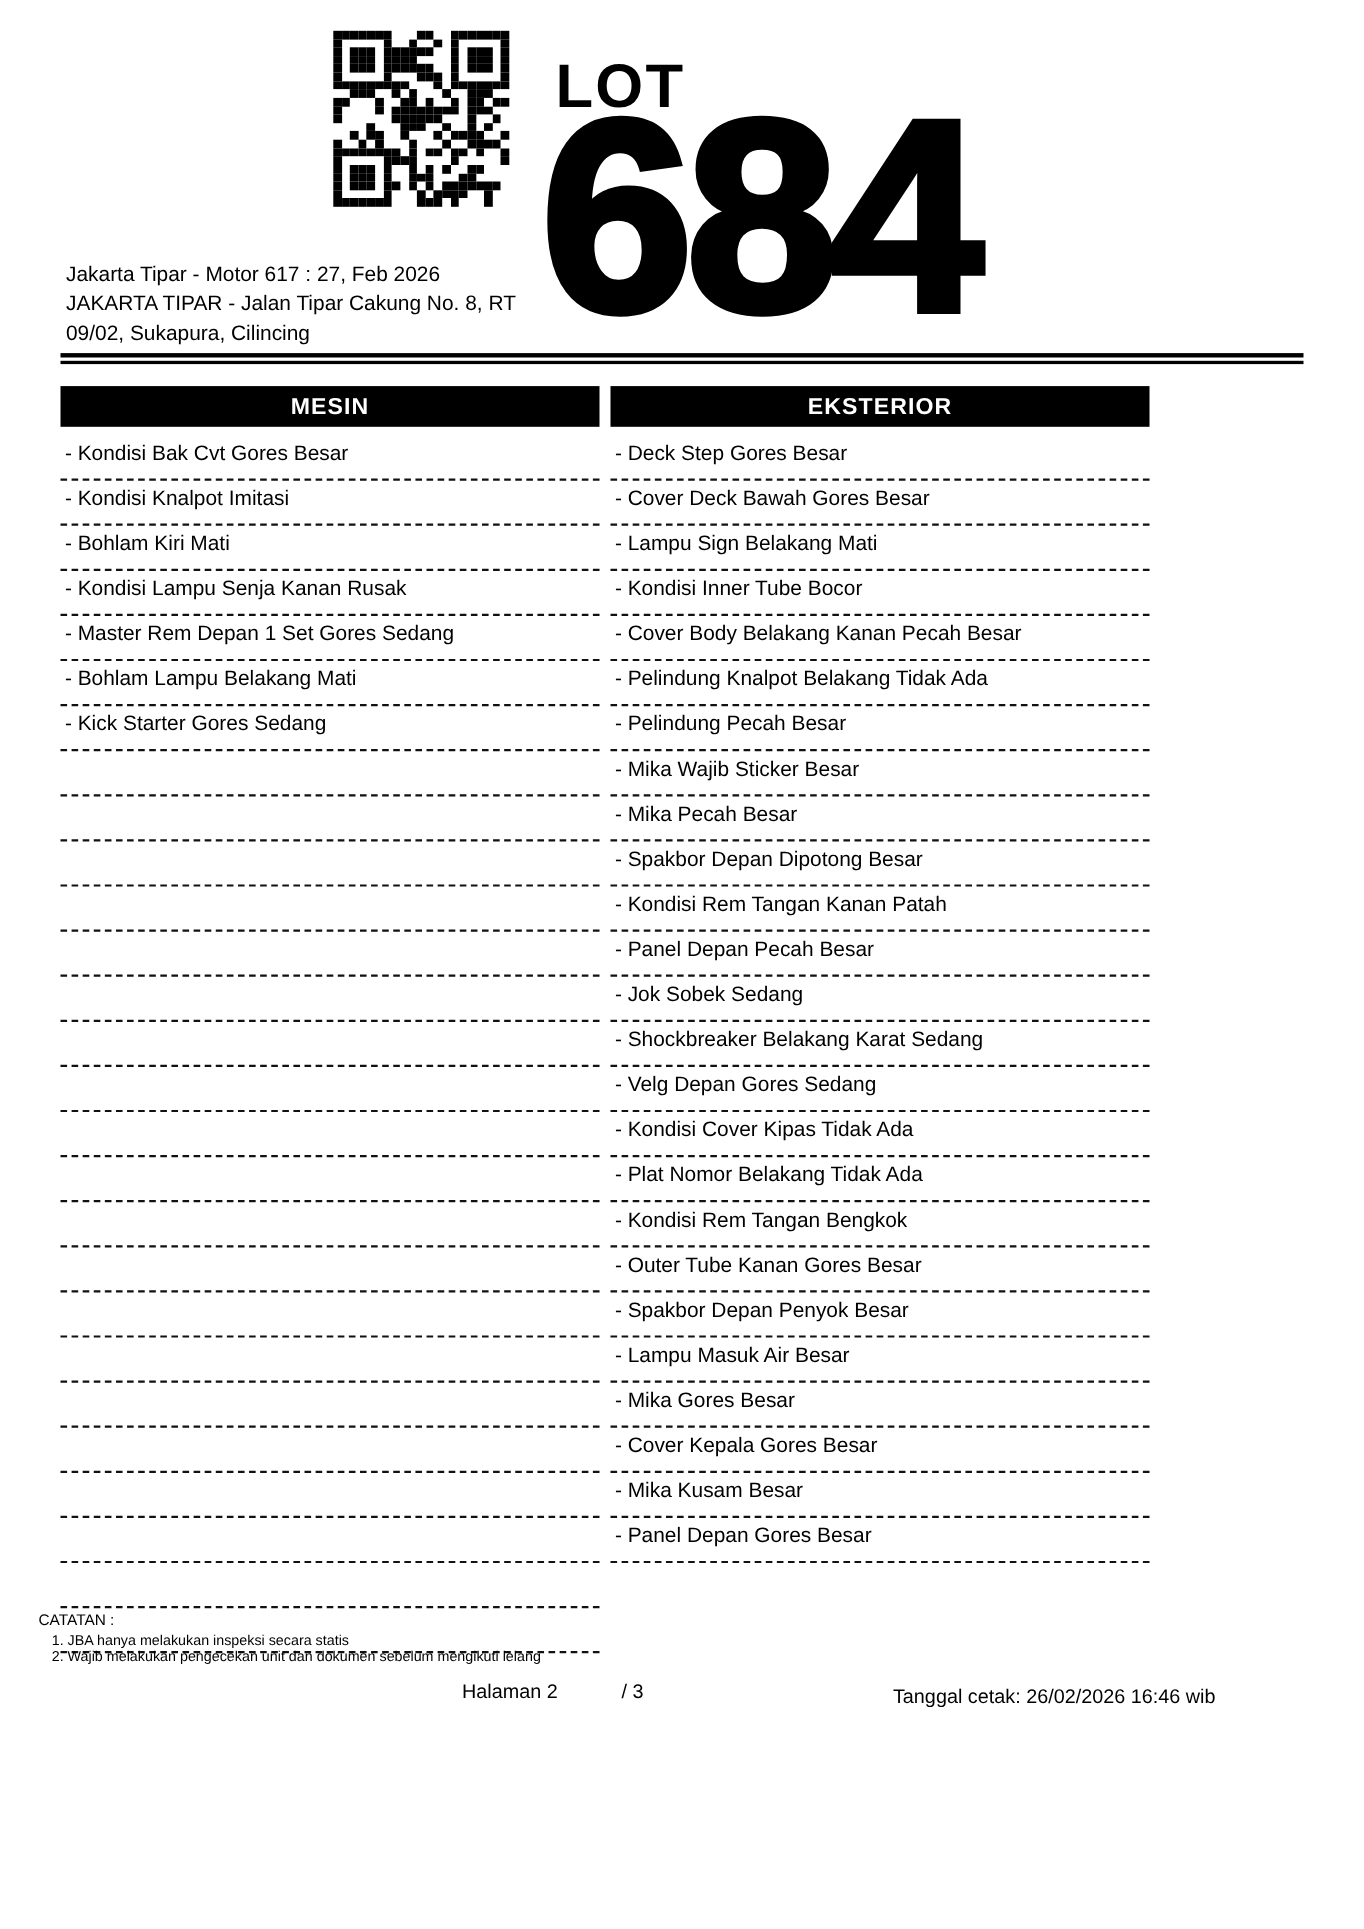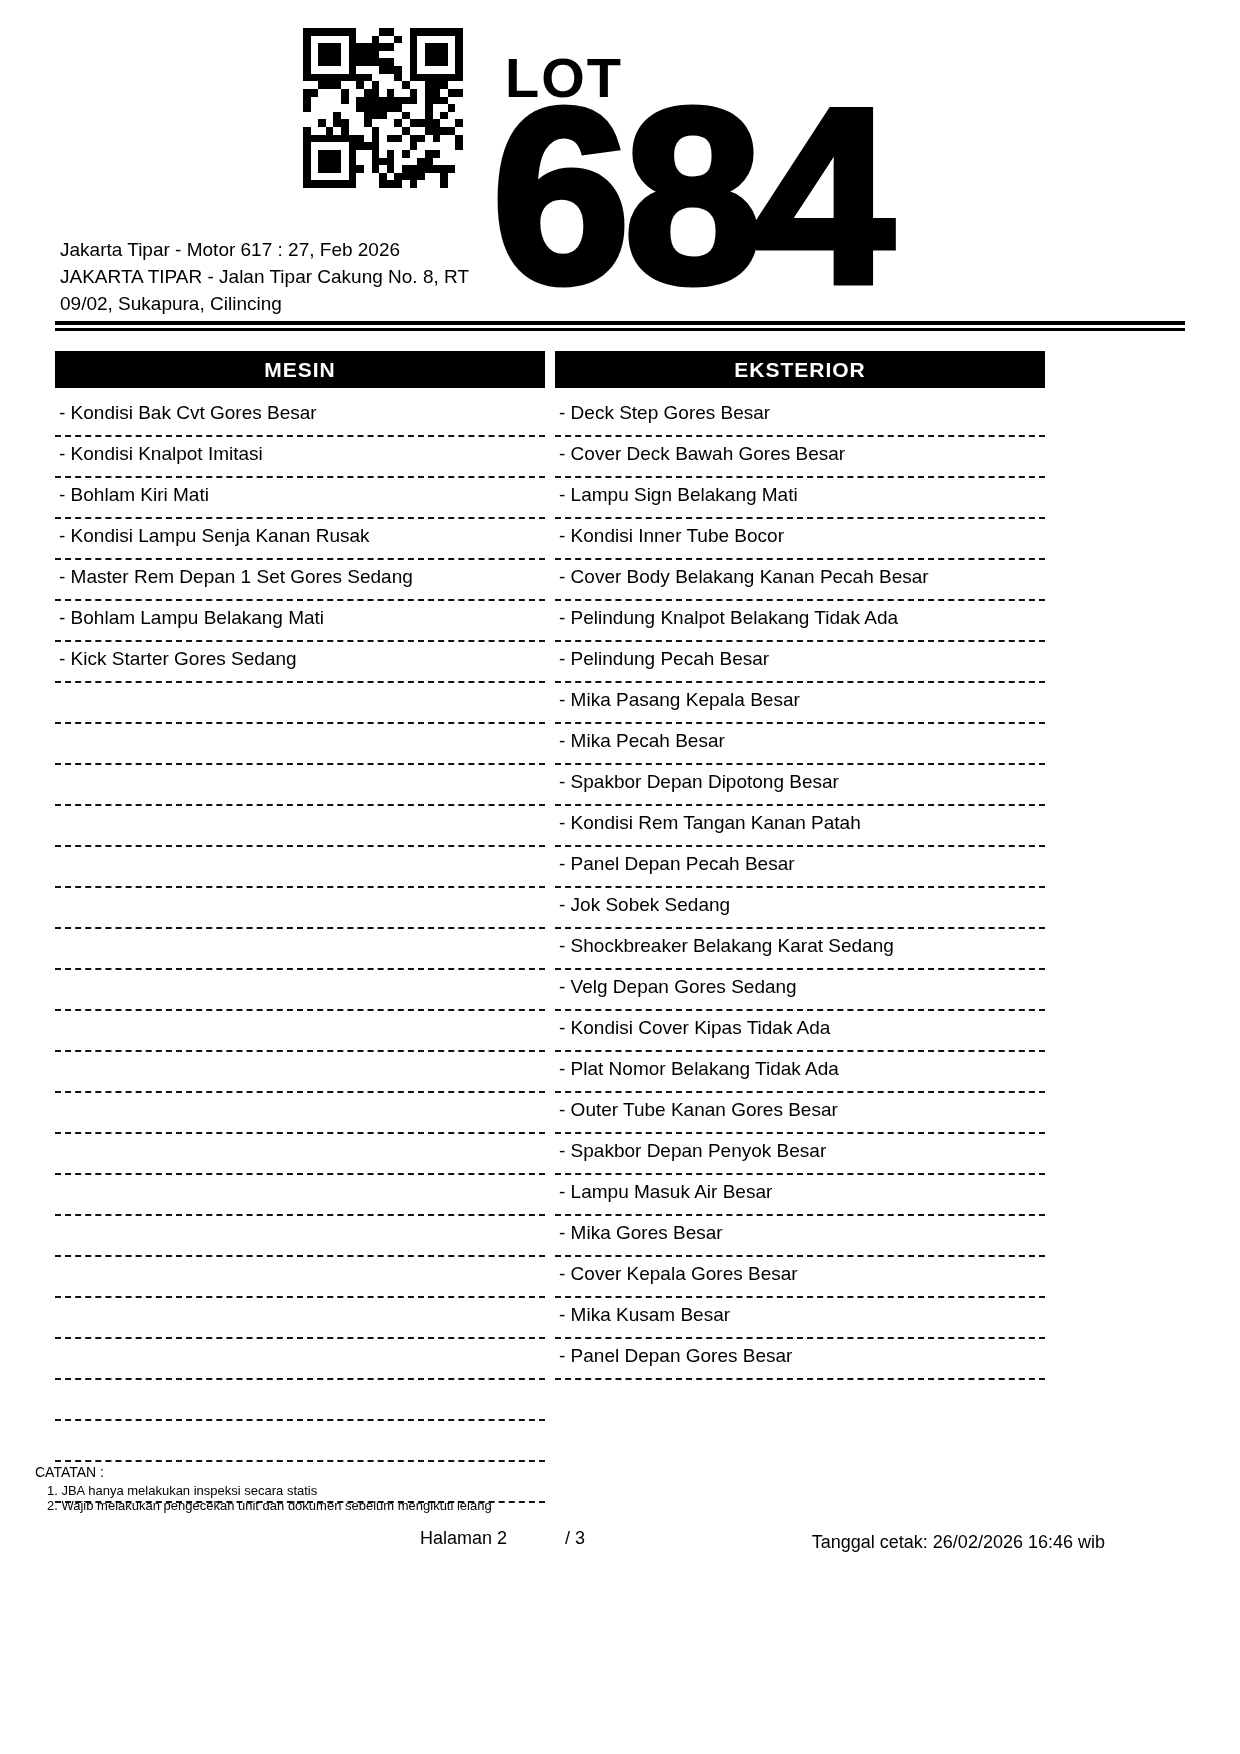--- a/index.html
+++ b/index.html
@@ -342,30 +342,31 @@
   <div class="col col-right">
     <div class="col-header">EKSTERIOR</div>
     <div class="rows">
         <div class="row">- Deck Step Gores Besar</div>
         <div class="row">- Cover Deck Bawah Gores Besar</div>
         <div class="row">- Lampu Sign Belakang Mati</div>
         <div class="row">- Kondisi Inner Tube Bocor</div>
         <div class="row">- Cover Body Belakang Kanan Pecah Besar</div>
         <div class="row">- Pelindung Knalpot Belakang Tidak Ada</div>
         <div class="row">- Pelindung Pecah Besar</div>
-        <div class="row">- Mika Pasang Kepala Besar</div>
+        <div class="row">- Mika Wajib Sticker Besar</div>
         <div class="row">- Mika Pecah Besar</div>
         <div class="row">- Spakbor Depan Dipotong Besar</div>
         <div class="row">- Kondisi Rem Tangan Kanan Patah</div>
         <div class="row">- Panel Depan Pecah Besar</div>
         <div class="row">- Jok Sobek Sedang</div>
         <div class="row">- Shockbreaker Belakang Karat Sedang</div>
         <div class="row">- Velg Depan Gores Sedang</div>
         <div class="row">- Kondisi Cover Kipas Tidak Ada</div>
         <div class="row">- Plat Nomor Belakang Tidak Ada</div>
+        <div class="row">- Kondisi Rem Tangan Bengkok</div>
         <div class="row">- Outer Tube Kanan Gores Besar</div>
         <div class="row">- Spakbor Depan Penyok Besar</div>
         <div class="row">- Lampu Masuk Air Besar</div>
         <div class="row">- Mika Gores Besar</div>
         <div class="row">- Cover Kepala Gores Besar</div>
         <div class="row">- Mika Kusam Besar</div>
         <div class="row">- Panel Depan Gores Besar</div>
       </div>
   </div>
 

